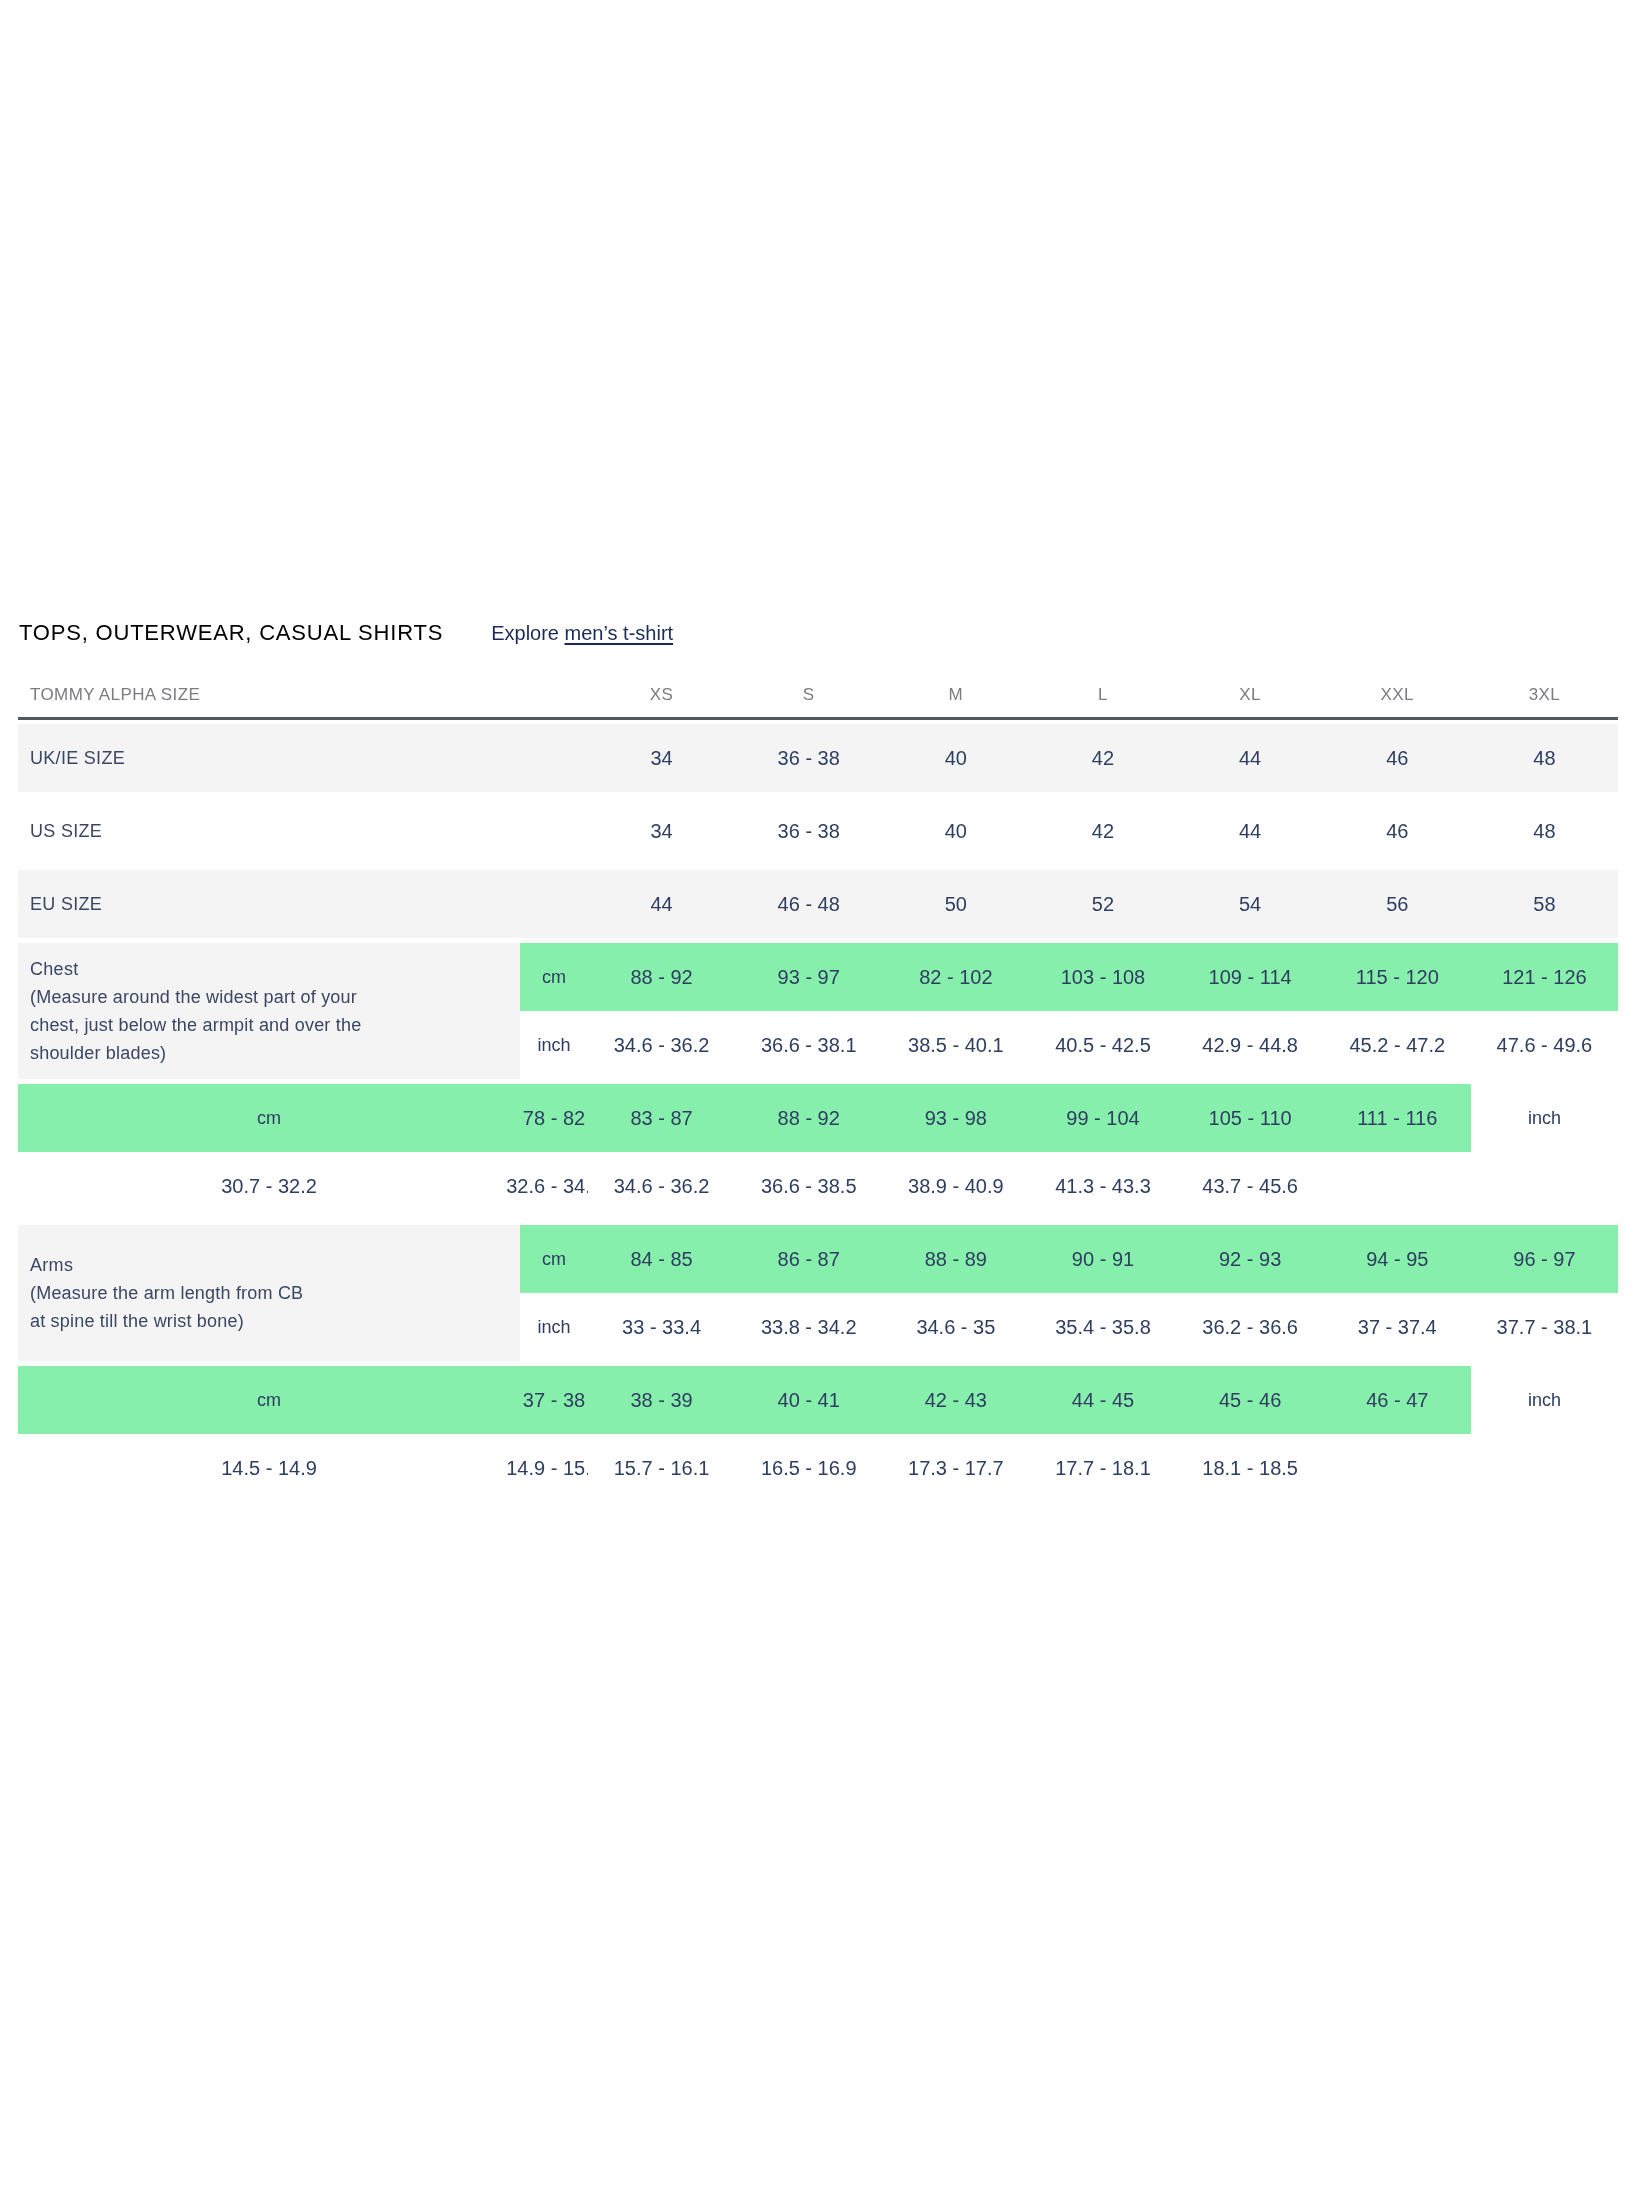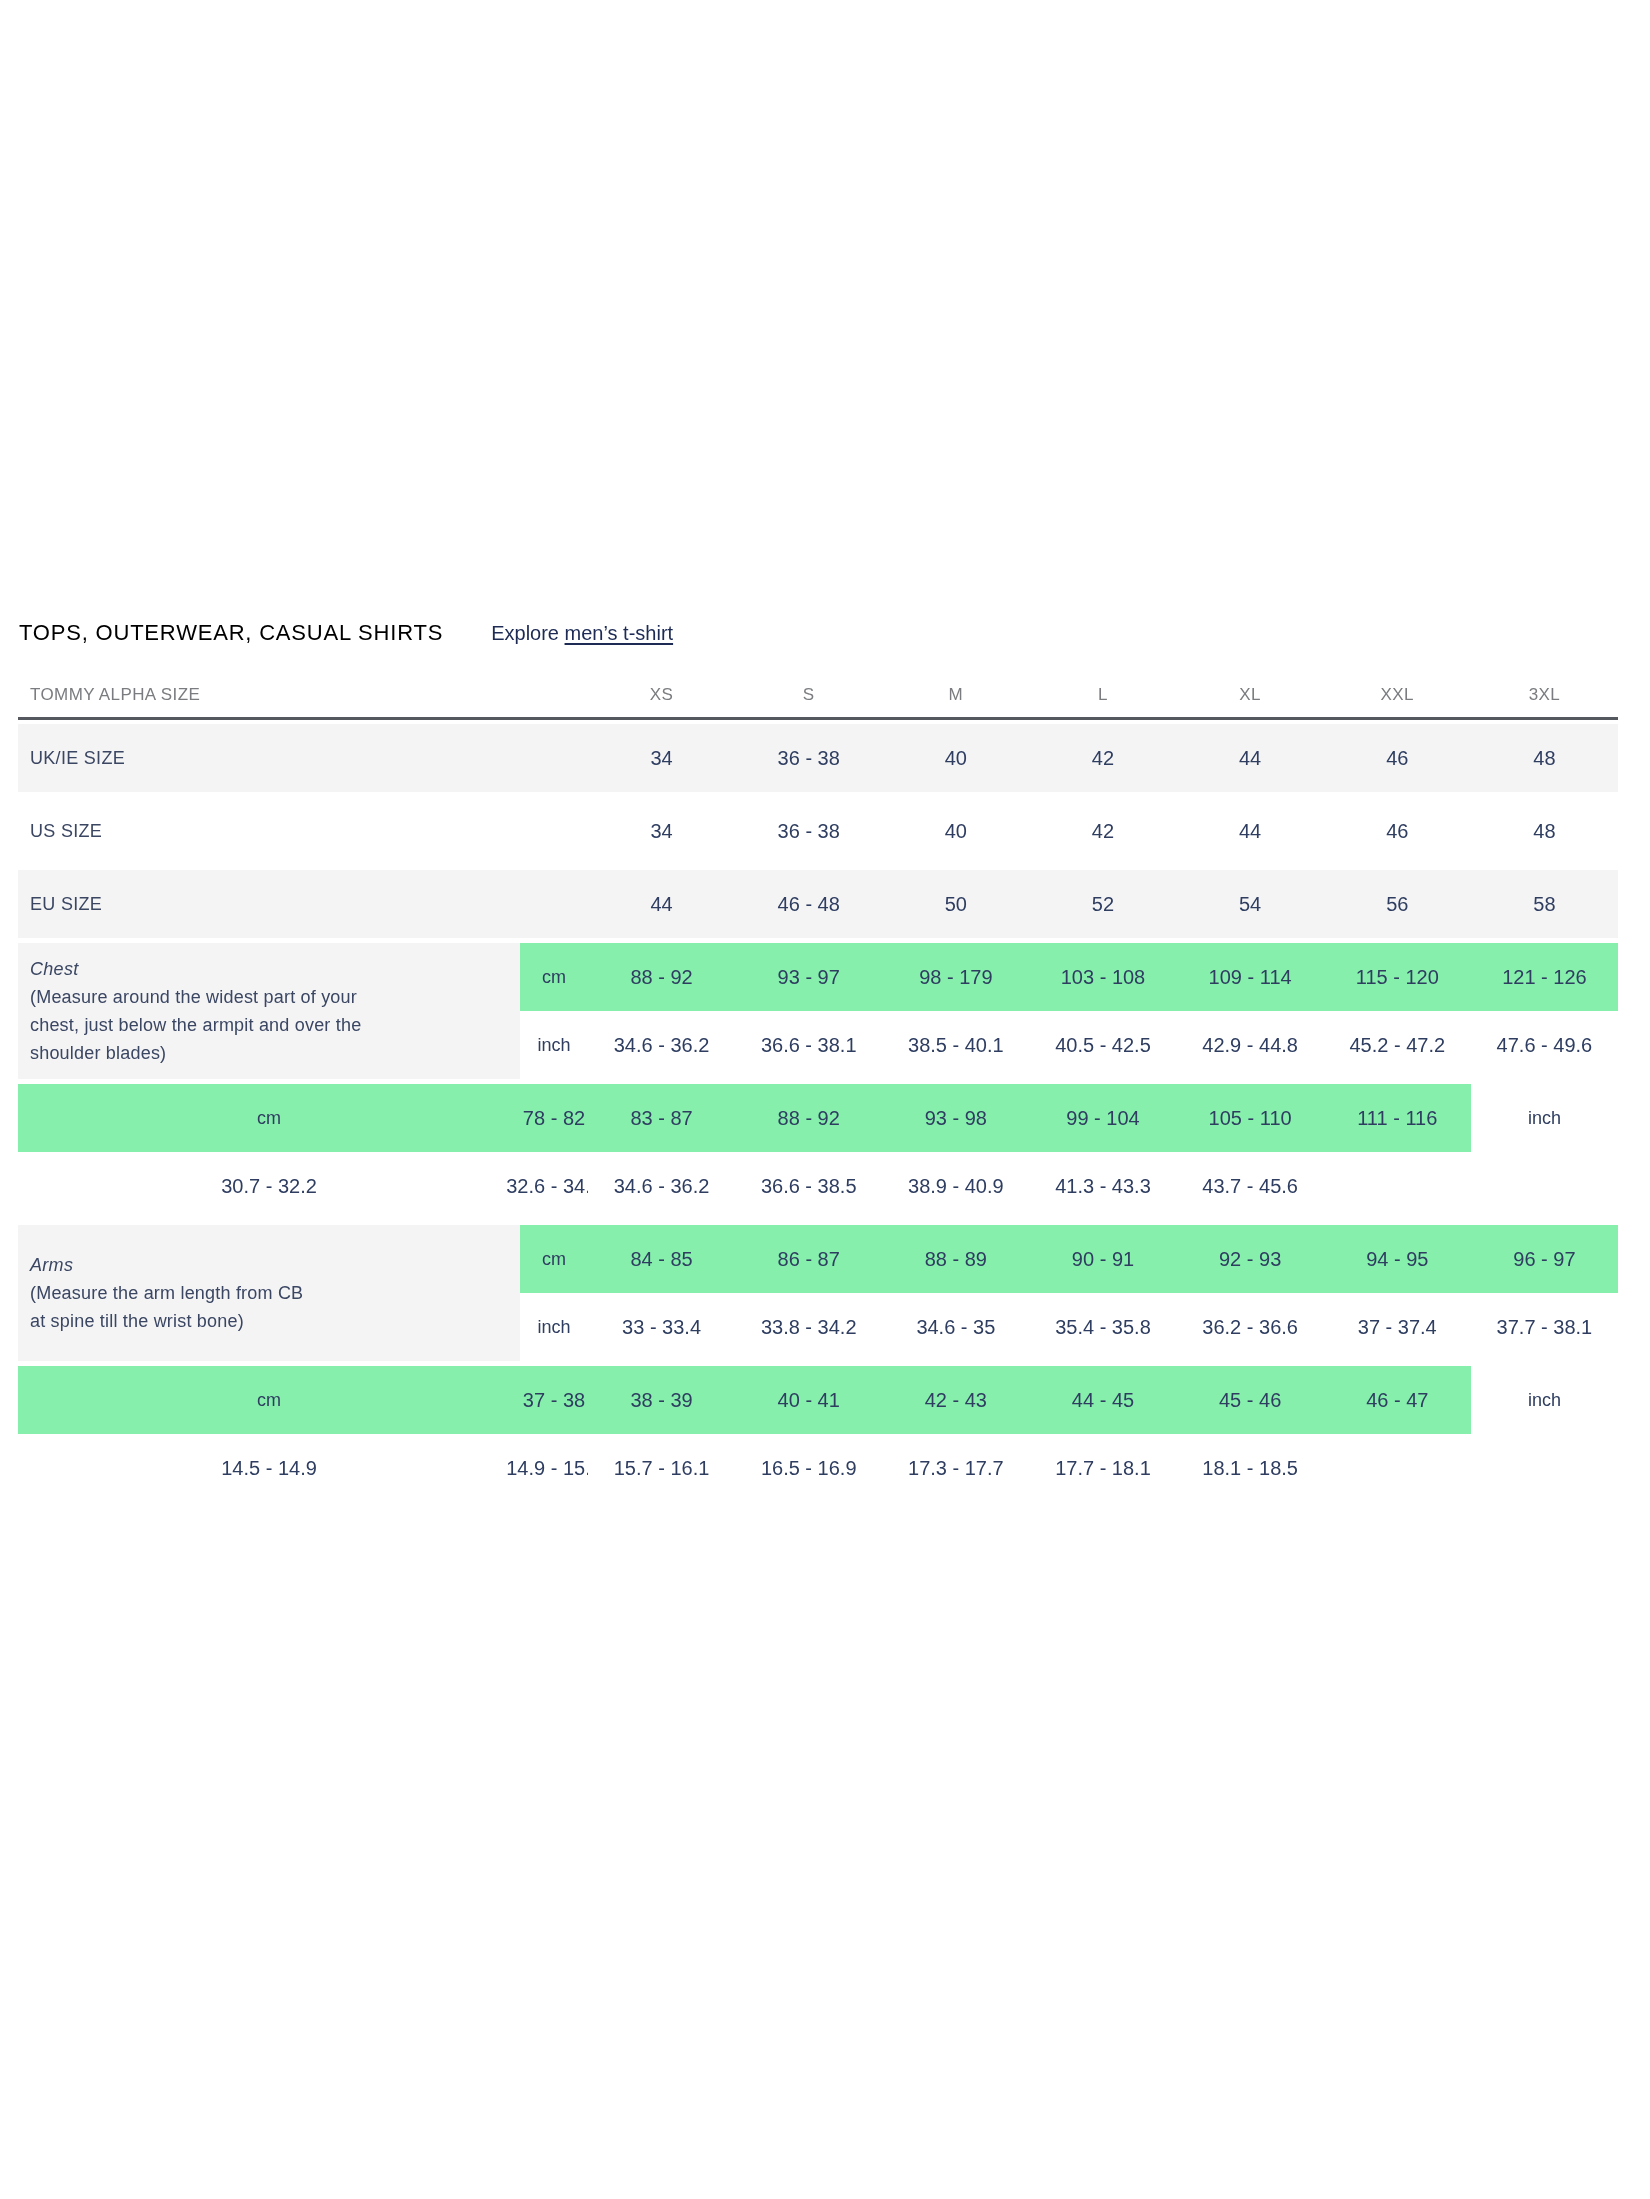--- a/index.html
+++ b/index.html
@@ -108,21 +108,21 @@
   }
   .sec-label {
     flex-direction: column;
     align-items: flex-start;
     justify-content: center;
     padding-left: 12px;
     font-size: 18px;
     color: #3a4662;
     line-height: 28px;
   }
-  .sec-title { letter-spacing: 0.3px; font-style: italic; }
+  .sec-title { letter-spacing: 0.3px; }
   .sec-desc  { letter-spacing: 0.2px; }
 </style>
 </head>
 <body>
 
 <div class="title-bar">
   <div class="page-title">TOPS, OUTERWEAR, CASUAL SHIRTS</div>
   <div class="explore-wrap"><span>Explore </span><span class="explore-link">men’s t-shirt</span></div>
 </div>
 
@@ -182,21 +182,21 @@
     <div class="grid tsection">
       <div class="cell sec-label">
         <div class="sec-title">Chest</div>
         <div class="sec-desc">(Measure around the widest part of your</div>
         <div class="sec-desc">chest, just below the armpit and over the</div>
         <div class="sec-desc">shoulder blades)</div>
       </div>
       <div class="cell unit cm-row">cm</div>
       <div class="cell value cm-row">88 - 92</div>
       <div class="cell value cm-row">93 - 97</div>
-      <div class="cell value cm-row">98 - 179</div>
+      <div class="cell value cm-row">82 - 102</div>
       <div class="cell value cm-row">103 - 108</div>
       <div class="cell value cm-row">109 - 114</div>
       <div class="cell value cm-row">115 - 120</div>
       <div class="cell value cm-row">121 - 126</div>
       <div class="cell unit inch-row">inch</div>
       <div class="cell value inch-row">34.6 - 36.2</div>
       <div class="cell value inch-row">36.6 - 38.1</div>
       <div class="cell value inch-row">38.5 - 40.1</div>
       <div class="cell value inch-row">40.5 - 42.5</div>
       <div class="cell value inch-row">42.9 - 44.8</div>

